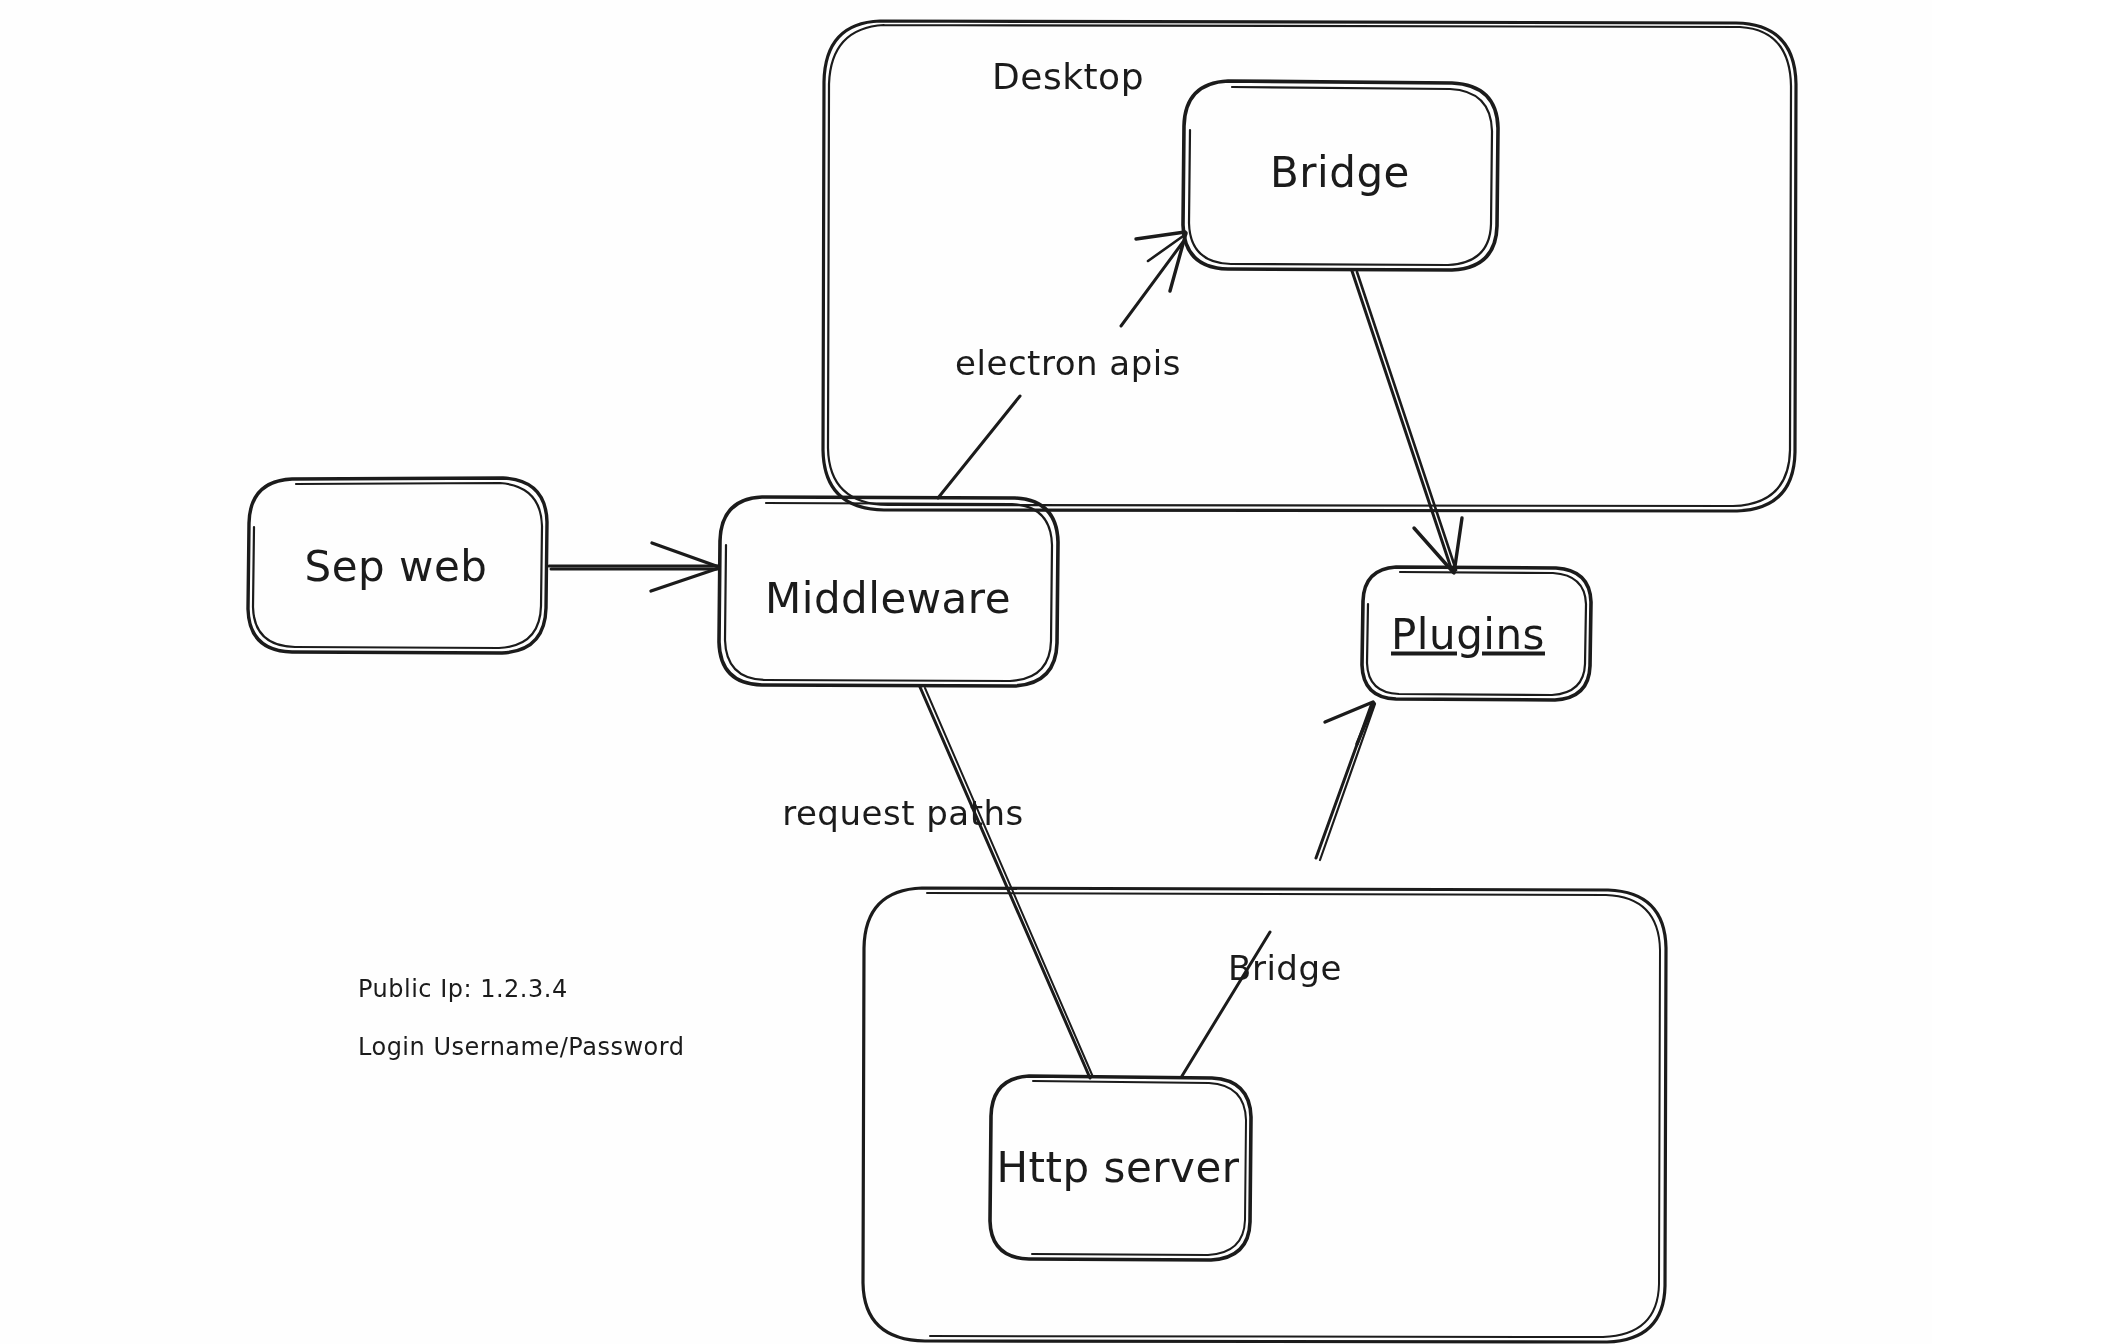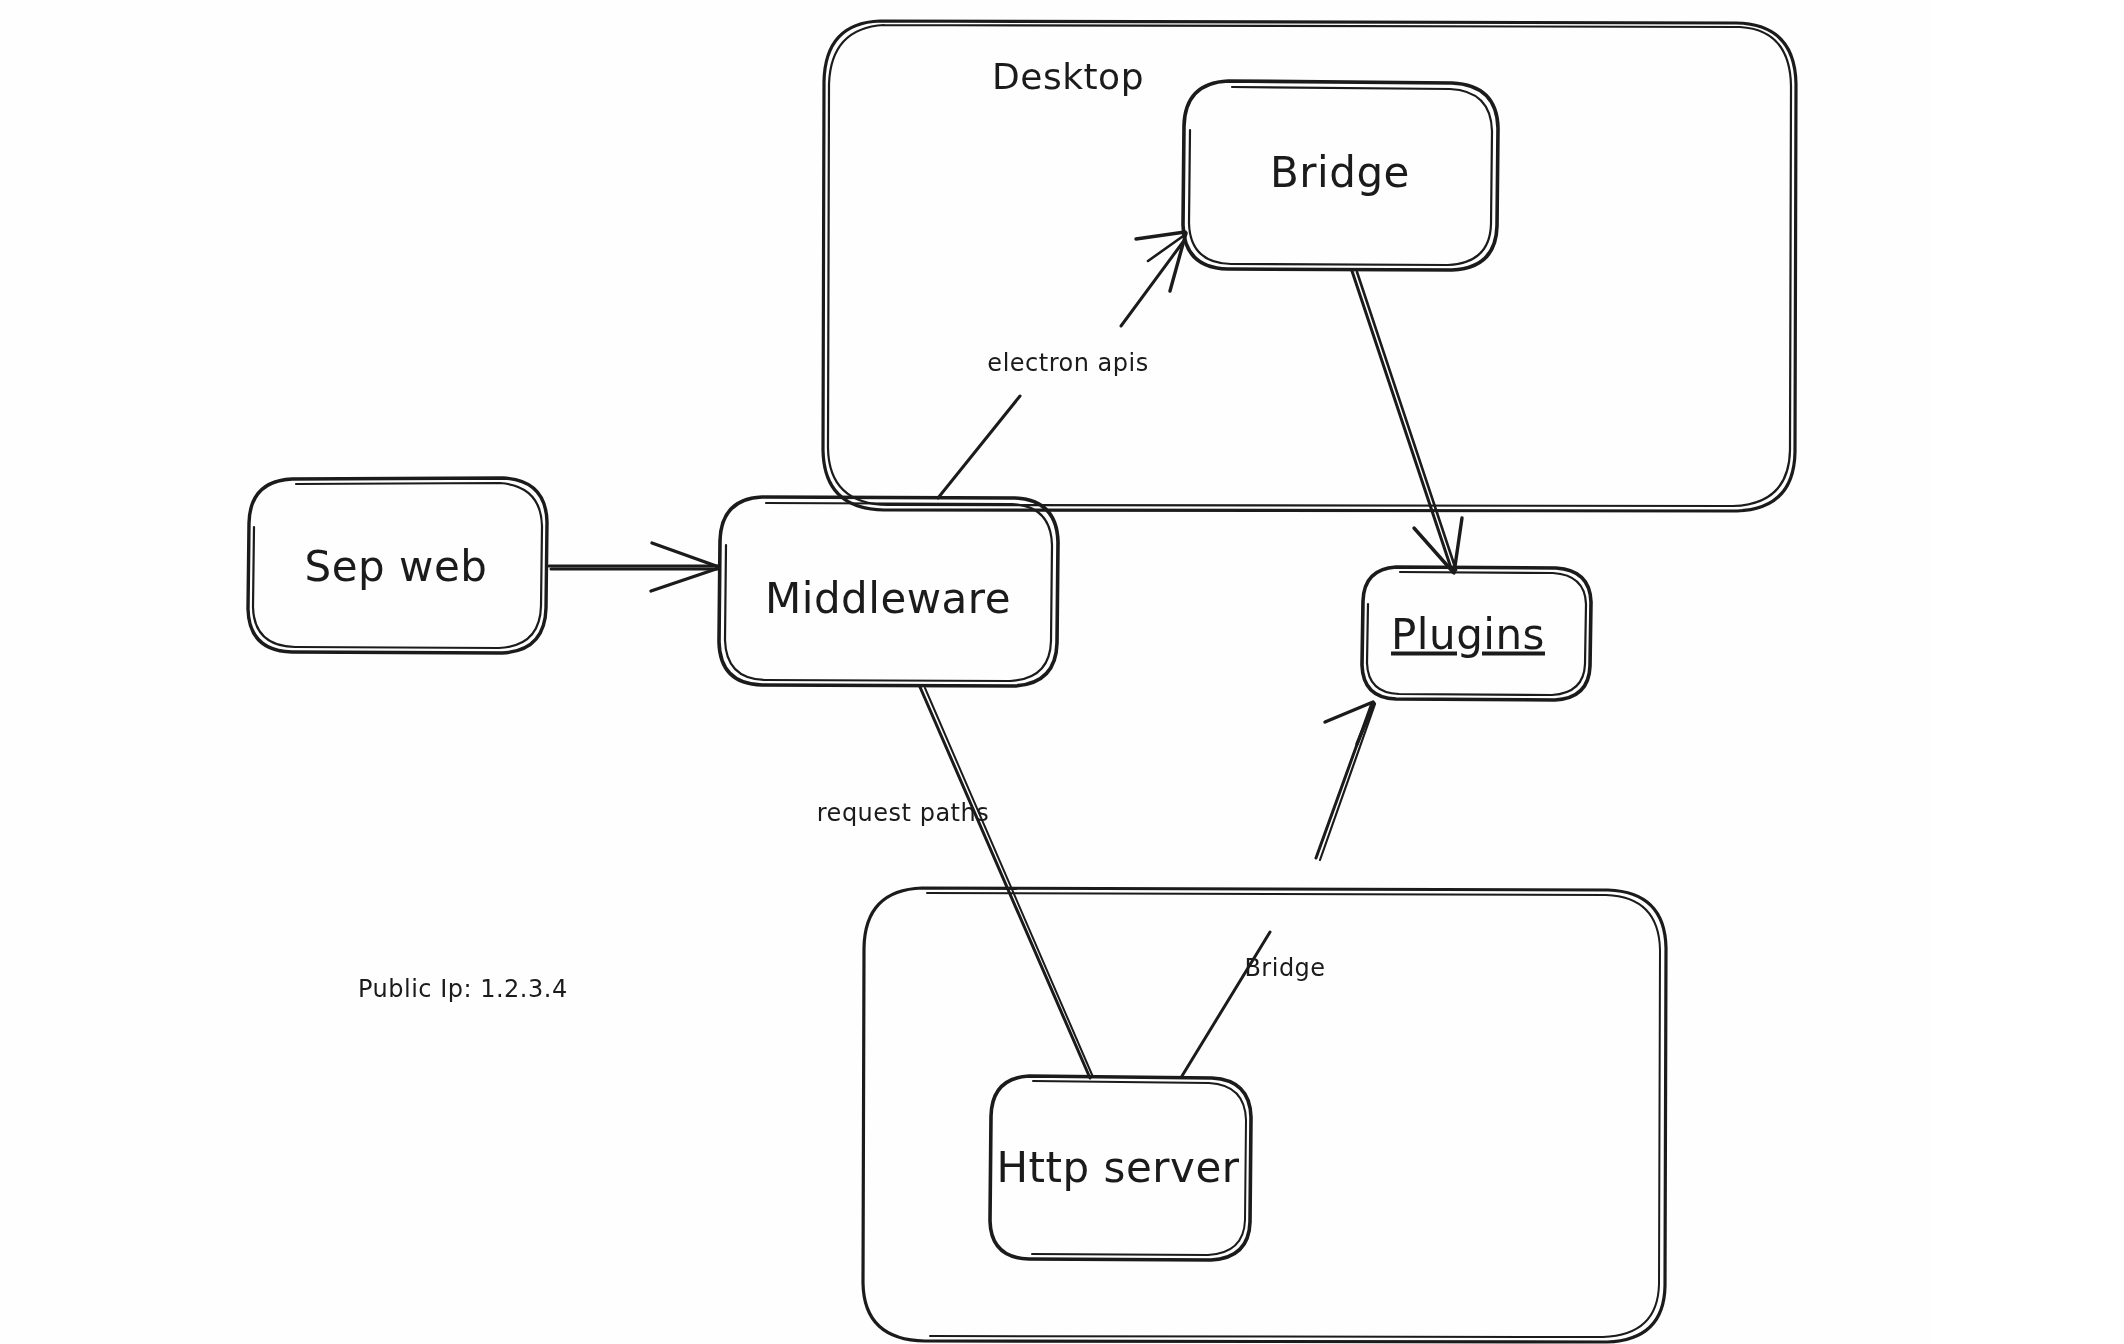--- a/index.html
+++ b/index.html
@@ -37,21 +37,21 @@
   }
   .node-label {
     font-size: 42px;
     transform: translate(-50%, -50%);
   }
   .group-label {
     font-size: 36px;
     transform: translate(-50%, -50%);
   }
   .edge-label {
-    font-size: 24px;
+    font-size: 34px;
     transform: translate(-50%, -50%);
     background: #fefefe;
     padding: 0 6px;
   }
   .edge-label.transparent {
     background: transparent;
   }
   .note-line {
     font-size: 24px;
     transform: translate(0, -50%);
@@ -151,14 +151,15 @@
   <div class="node-label" style="left:1118px; top:1167px;">Http server</div>
 
   <div class="edge-label" style="left:1068px; top:363px;">electron apis</div>
 
   <div class="edge-label transparent" style="left:903px; top:813px;">request paths</div>
 
   <div class="edge-label transparent" style="left:1285px; top:968px;">Bridge</div>
 
   <div class="note-line" style="left:358px; top:989px;">Public Ip: 1.2.3.4</div>
 
+  <div class="note-line" style="left:358px; top:1047px;">Login Username/Password</div>
 
 </div>
 
 </body></html>

